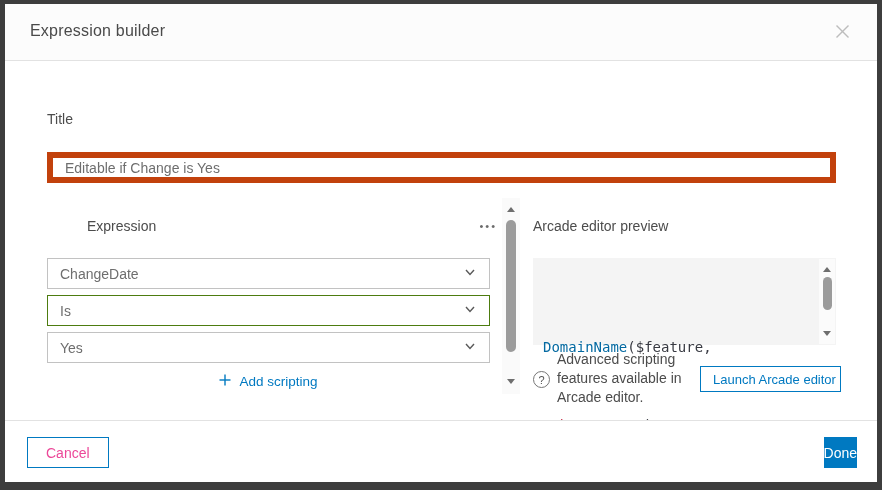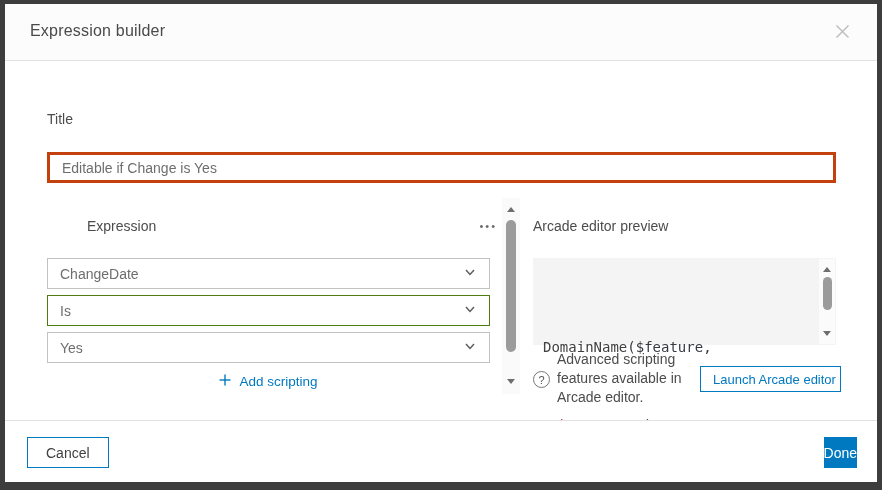--- a/index.html
+++ b/index.html
@@ -26,21 +26,21 @@
   .close-btn {
     position:absolute; right:24px; top:18px; width:22px; height:22px;
     display:flex; align-items:center; justify-content:center; cursor:pointer;
     background:none; border:none;
   }
   
   .field-label { position:absolute; font-size:14px; color:#4c4c4c; }
   
   .title-input {
     position:absolute; left:42px; top:148px; width:789px; height:31px;
-    border:3px solid #c2410c; background:#fff;
+    border:6px solid #c2410c; background:#fff;
     font-family:"Liberation Sans", sans-serif;
     font-size:14px; color:#6e6e6e; padding:0 12px;
   }
   
   .expr-menu-btn {
     position:absolute; left:456px; top:210px; width:36px; height:24px;
     background:none; border:none; cursor:pointer;
     color:#6b6b6b; font-size:11px; letter-spacing:2px; line-height:24px;
     text-align:right;
   }
@@ -74,21 +74,21 @@
   
   .code-block {
     position:absolute; left:528px; top:254px; width:303px; height:87px;
     background:#f4f4f4;
   }
   .code-lines {
     position:absolute; left:10px; top:24px;
     font-family:"DejaVu Sans Mono", monospace;
     font-size:14px; line-height:26px; white-space:pre; color:#383a42;
   }
-  .tok-func   { color:#404040; }
+  .tok-func   { color:#0369a1; }
   .tok-plain  { color:#383a42; }
   .tok-string { color:#c5374f; }
   .code-scrollbar {
     position:absolute; right:1px; top:1px; bottom:1px; width:16px;
     background:#fbfbfb;
   }
   .code-scrollbar .arrow-up   { top:8px; left:4px; }
   .code-scrollbar .arrow-down { bottom:8px; left:4px; }
   .code-thumb {
     position:absolute; left:3.5px; top:18px; width:9px; height:33px;
@@ -111,21 +111,21 @@
     font-size:13px; font-family:"Liberation Sans", sans-serif;
     display:flex; align-items:center; justify-content:center; cursor:pointer;padding-left:8px;
   }
   
   .footer {
     position:absolute; left:0; right:0; top:416px; bottom:0;
     background:#fff; border-top:1px solid #e2e2e2;
   }
   .cancel-btn {
     position:absolute; left:22px; top:16px; height:31px; padding:0 18px;
-    border:1px solid #0079c1; background:#fff; color:#404040;
+    border:1px solid #0079c1; background:#fff; color:#ec4899;
     font-size:14px; font-family:"Liberation Sans", sans-serif; cursor:pointer;
   }
   .done-btn {
     position:absolute; right:20px; top:16px; height:31px; padding:0 0;
     border:none; background:#0079c1; color:#fff;
     font-size:14px; font-family:"Liberation Sans", sans-serif; cursor:pointer;
   }
 </style>
 </head>
 <body>

